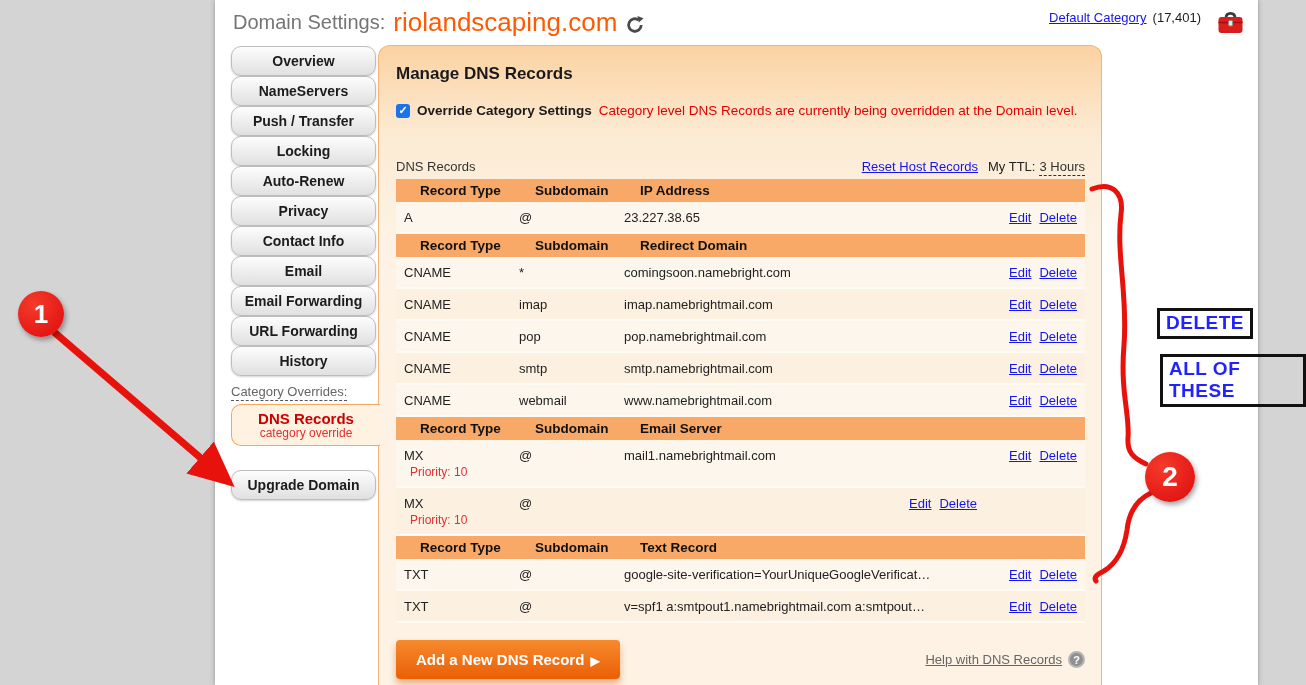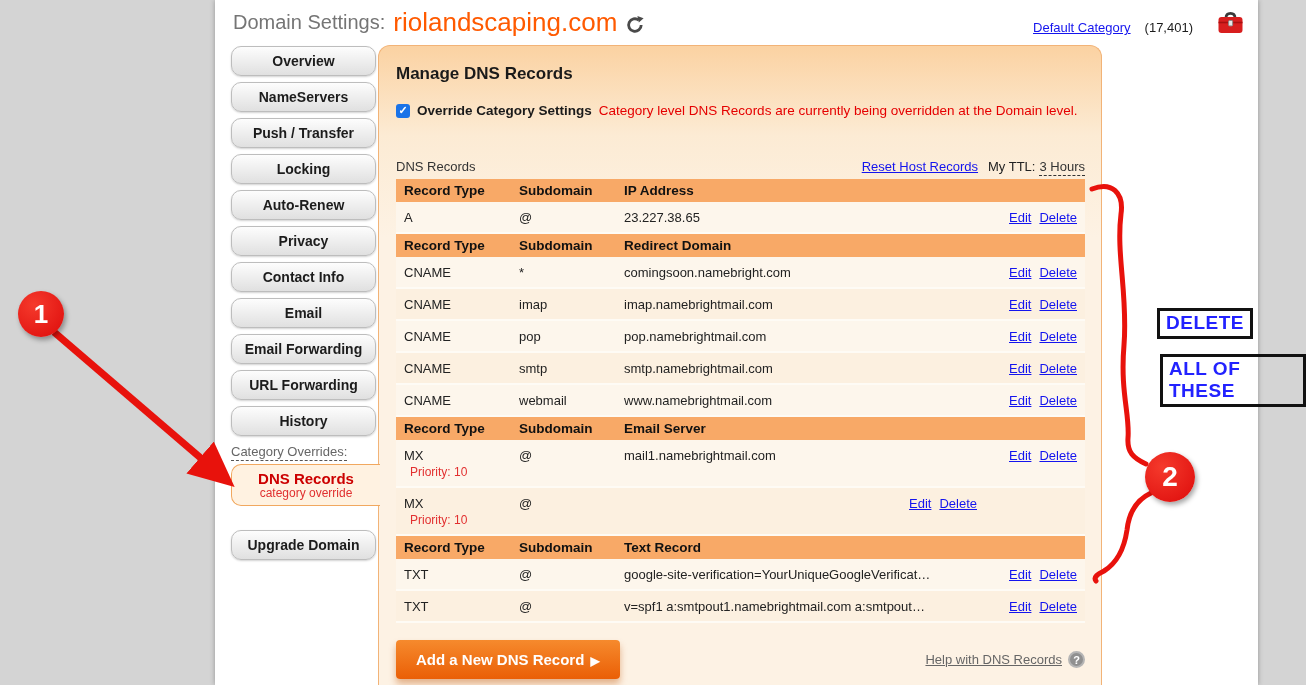--- a/index.html
+++ b/index.html
@@ -6,30 +6,30 @@
   html,body { width:1306px; height:685px; overflow:hidden; }
   body { background:#d4d4d4; font-family:"Liberation Sans", sans-serif; position:relative; }
 
   
   .page { position:absolute; left:215px; top:0; width:1043px; height:685px; background:#fff;
           box-shadow:0 0 5px rgba(0,0,0,.3); }
   .page-header { height:45px; display:flex; align-items:center; padding:0 14px 0 18px; }
   .ds-label { font-size:20px; color:#757575; margin-right:8px; }
   .domain { font-size:26px; color:#ff5a00; margin-right:8px; }
   .refresh { display:inline-flex; margin-top:4px; cursor:pointer; }
-  .header-right { margin-left:auto; display:flex; align-items:flex-end; gap:14px; }
+  .header-right { margin-left:auto; display:flex; align-items:flex-start; gap:6px; }
   .blue-link { color:#1414ee; text-decoration:underline; font-size:13px; cursor:pointer; }
   .cat-count { font-size:13px; color:#1c1c1c; }
   .toolbox { display:inline-flex; margin-left:10px; }
 
   .content { position:relative; height:640px; }
 
   
   .sidebar { position:absolute; left:16px; top:1px; width:149px; }
-  .side-btn { width:145px; height:30px; margin-bottom:6px; border:1px solid #bdbdbd; border-radius:10px;
+  .side-btn { width:145px; height:30px; border:1px solid #bdbdbd; border-radius:10px;
               background:linear-gradient(#fdfdfd,#e0e0e0); display:flex; align-items:center; justify-content:center;
               font-size:14px; font-weight:bold; color:#1c1c1c; cursor:pointer;
               box-shadow:0 1px 2px rgba(0,0,0,.18); }
   .cat-overrides { margin:8px 0 5px 0; font-size:13px; color:#666; }
   .cat-overrides span { border-bottom:1px dashed #555; padding-bottom:1px; }
   .active-btn { width:149px; background:#fff2e1; border:1px solid #f1a85f; border-right:none;
                 border-radius:10px 0 0 10px; text-align:center; padding:5px 0 6px 0; cursor:pointer; position:relative; z-index:3; }
   .active-btn .l1 { font-size:15px; font-weight:bold; color:#cc0000; }
   .active-btn .l2 { font-size:12px; color:#e03030; line-height:12px; }
   .upgrade { margin-top:24px; }
@@ -45,21 +45,21 @@
               font-weight:bold; display:flex; align-items:center; justify-content:center; cursor:pointer; }
   .override-label { font-weight:bold; color:#1a1a1a; }
   .override-warning { color:#e50000; }
   .ttl-row { display:flex; align-items:baseline; font-size:13px; color:#333; margin-bottom:3px; }
   .ttl-right { margin-left:auto; display:flex; gap:10px; align-items:baseline;margin-top:21px; }
   .ttl-label { color:#222; }
   .ttl-value { border-bottom:1px dashed #333; padding-bottom:1px; cursor:pointer; }
 
   
   .dns-table { width:100%; }
-  .t-head { display:grid; grid-template-columns:115px 105px 1fr 100px; background:#f8a967; }
+  .t-head { display:grid; grid-template-columns:115px 105px 1fr 100px; background:#f8a967;padding-left:16px; }
   .t-head .cell { padding:4px 8px; font-size:13.5px; font-weight:bold; color:#111; }
   .t-row { display:grid; grid-template-columns:115px 105px 1fr 100px; background:#fdf6ec;
            border-bottom:2px solid #fefbf5; }
   .t-row.alt { background:#fcf0e0; }
   .t-row .cell { padding:8px 8px 7px 8px; font-size:13px; color:#222; }
   .priority { font-size:12px; color:#e23030; margin:2px 0 0 6px; white-space:nowrap; }
   .actions { text-align:right; white-space:nowrap; padding-right:0px; }
   .actions a { color:#1414ee; text-decoration:underline; font-size:13px; margin-left:8px; cursor:pointer; }
 
   

